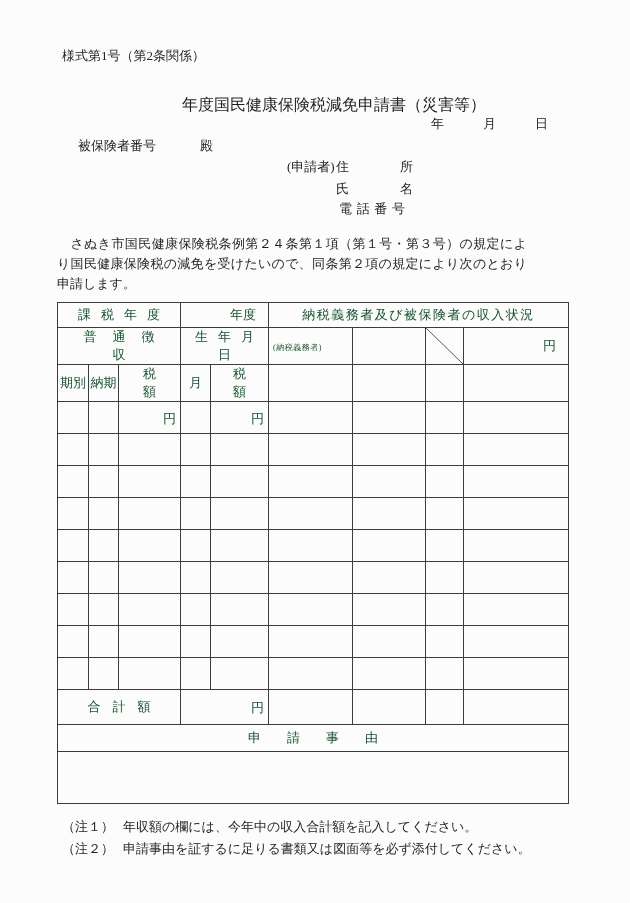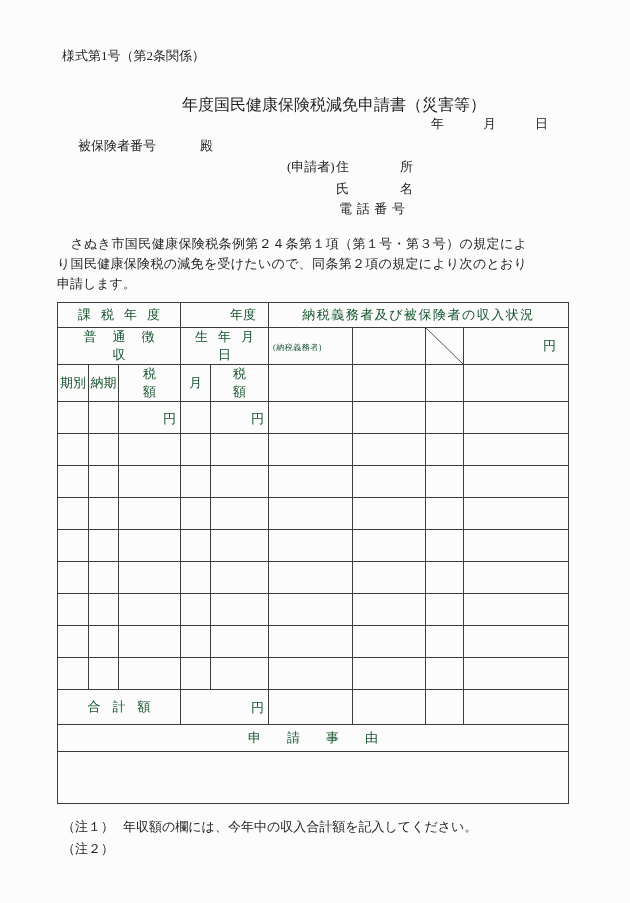--- a/index.html
+++ b/index.html
@@ -270,16 +270,17 @@
     </tbody>
   </table>
 
   <div class="notes-area">
     <div class="note-row">
       <span class="note-label">（注１）</span>
       <span>年収額の欄には、今年中の収入合計額を記入してください。</span>
     </div>
     <div class="note-row">
       <span class="note-label">（注２）</span>
+      <span>申請事由を証するに足りる書類又は図面等を必ず添付してください。</span>
     </div>
   </div>
 
 </div>
 
 </body></html>

